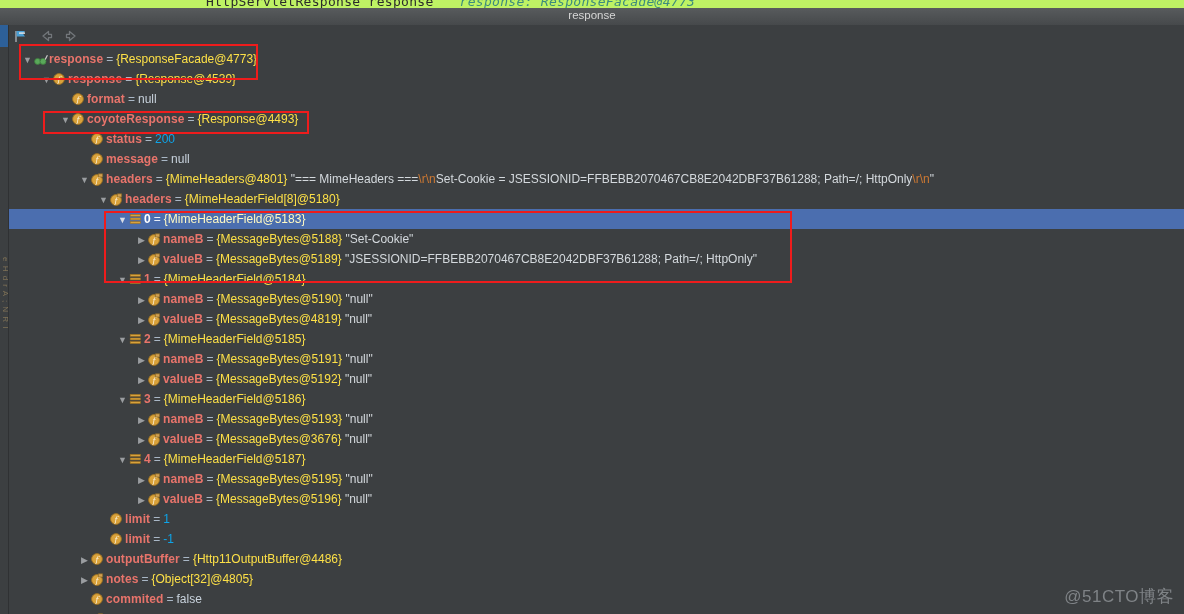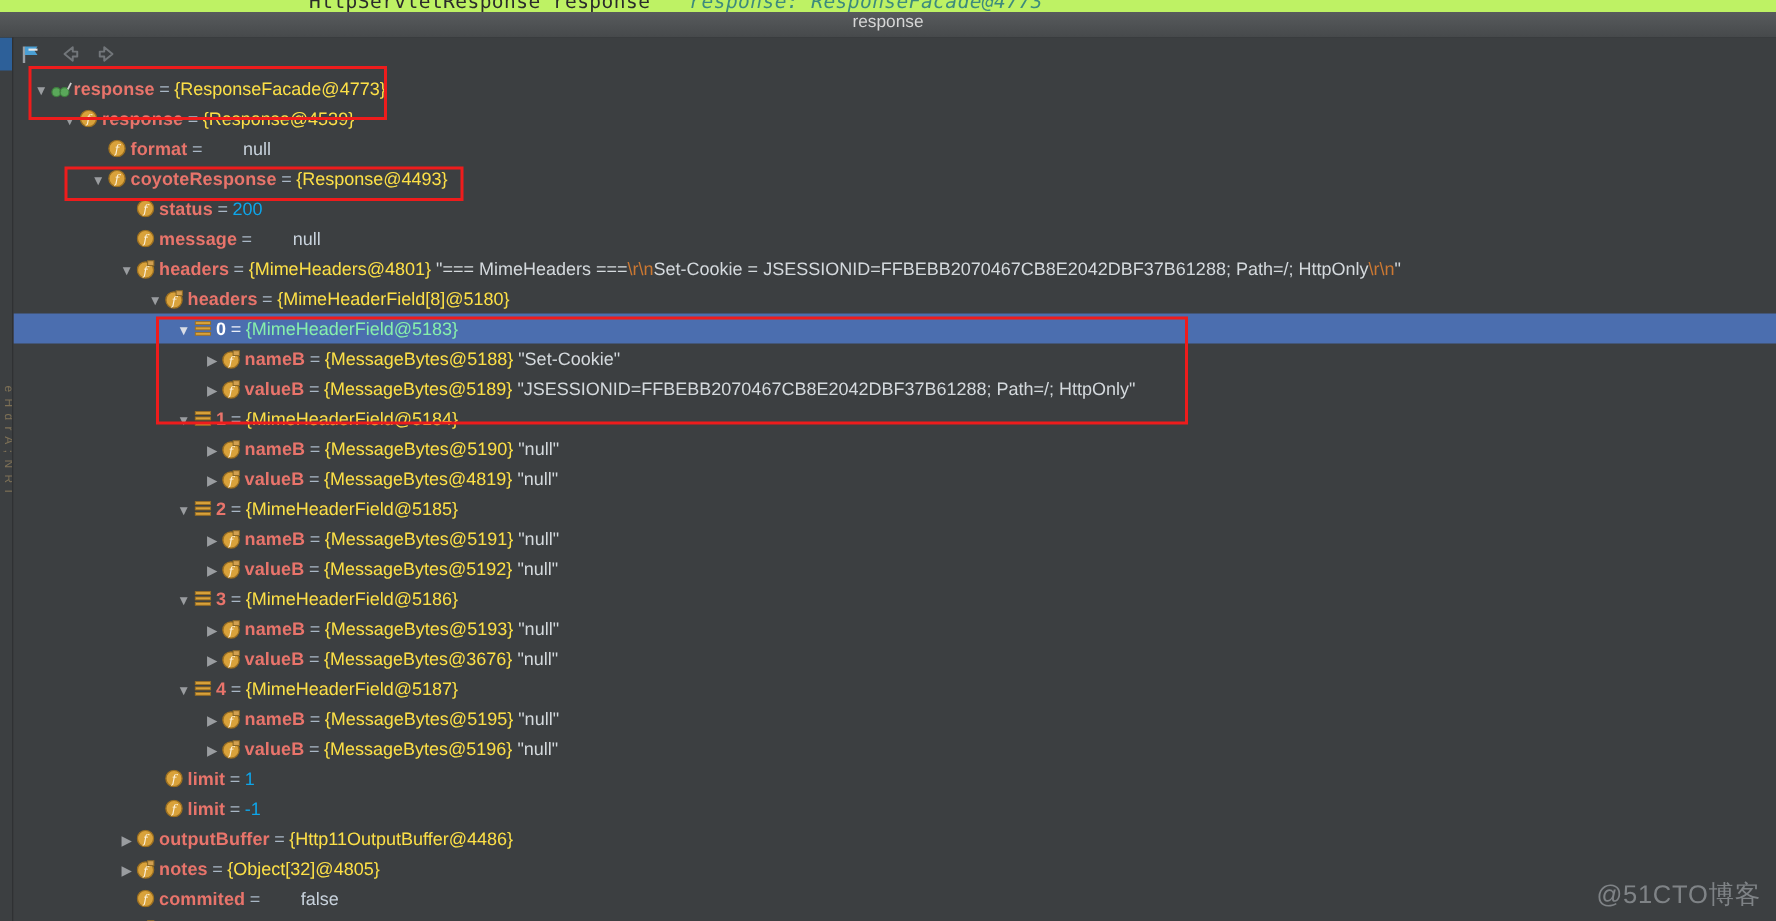--- a/index.html
+++ b/index.html
@@ -148,23 +148,23 @@
     color: #e8746b;
     font-weight: bold;
     letter-spacing: .1px;
   }
   .row.selected .vname { color: #ffffff; }
 
   .veq { color: #a9b7c6; margin: 0 3px; }
   .row.selected .veq { color: #e8eef8; }
 
   .vtype { color: #fde047; }
-  .row.selected .vtype { color: #86efac; }
-
-  .vval { color: #c8d2dc; margin-left: 24px; }
+  .row.selected .vtype { color: #fef9c3; }
+
+  .vval { color: #c8d2dc; }
   .vstr { color: #d4d9dd; }
   .vnum { color: #0ea5e9; }
   .vesc { color: #cc7832; }
 
   
   .redbox {
     position: absolute;
     border: 2px solid #ee1c1c;
     pointer-events: none;
     box-sizing: border-box;

